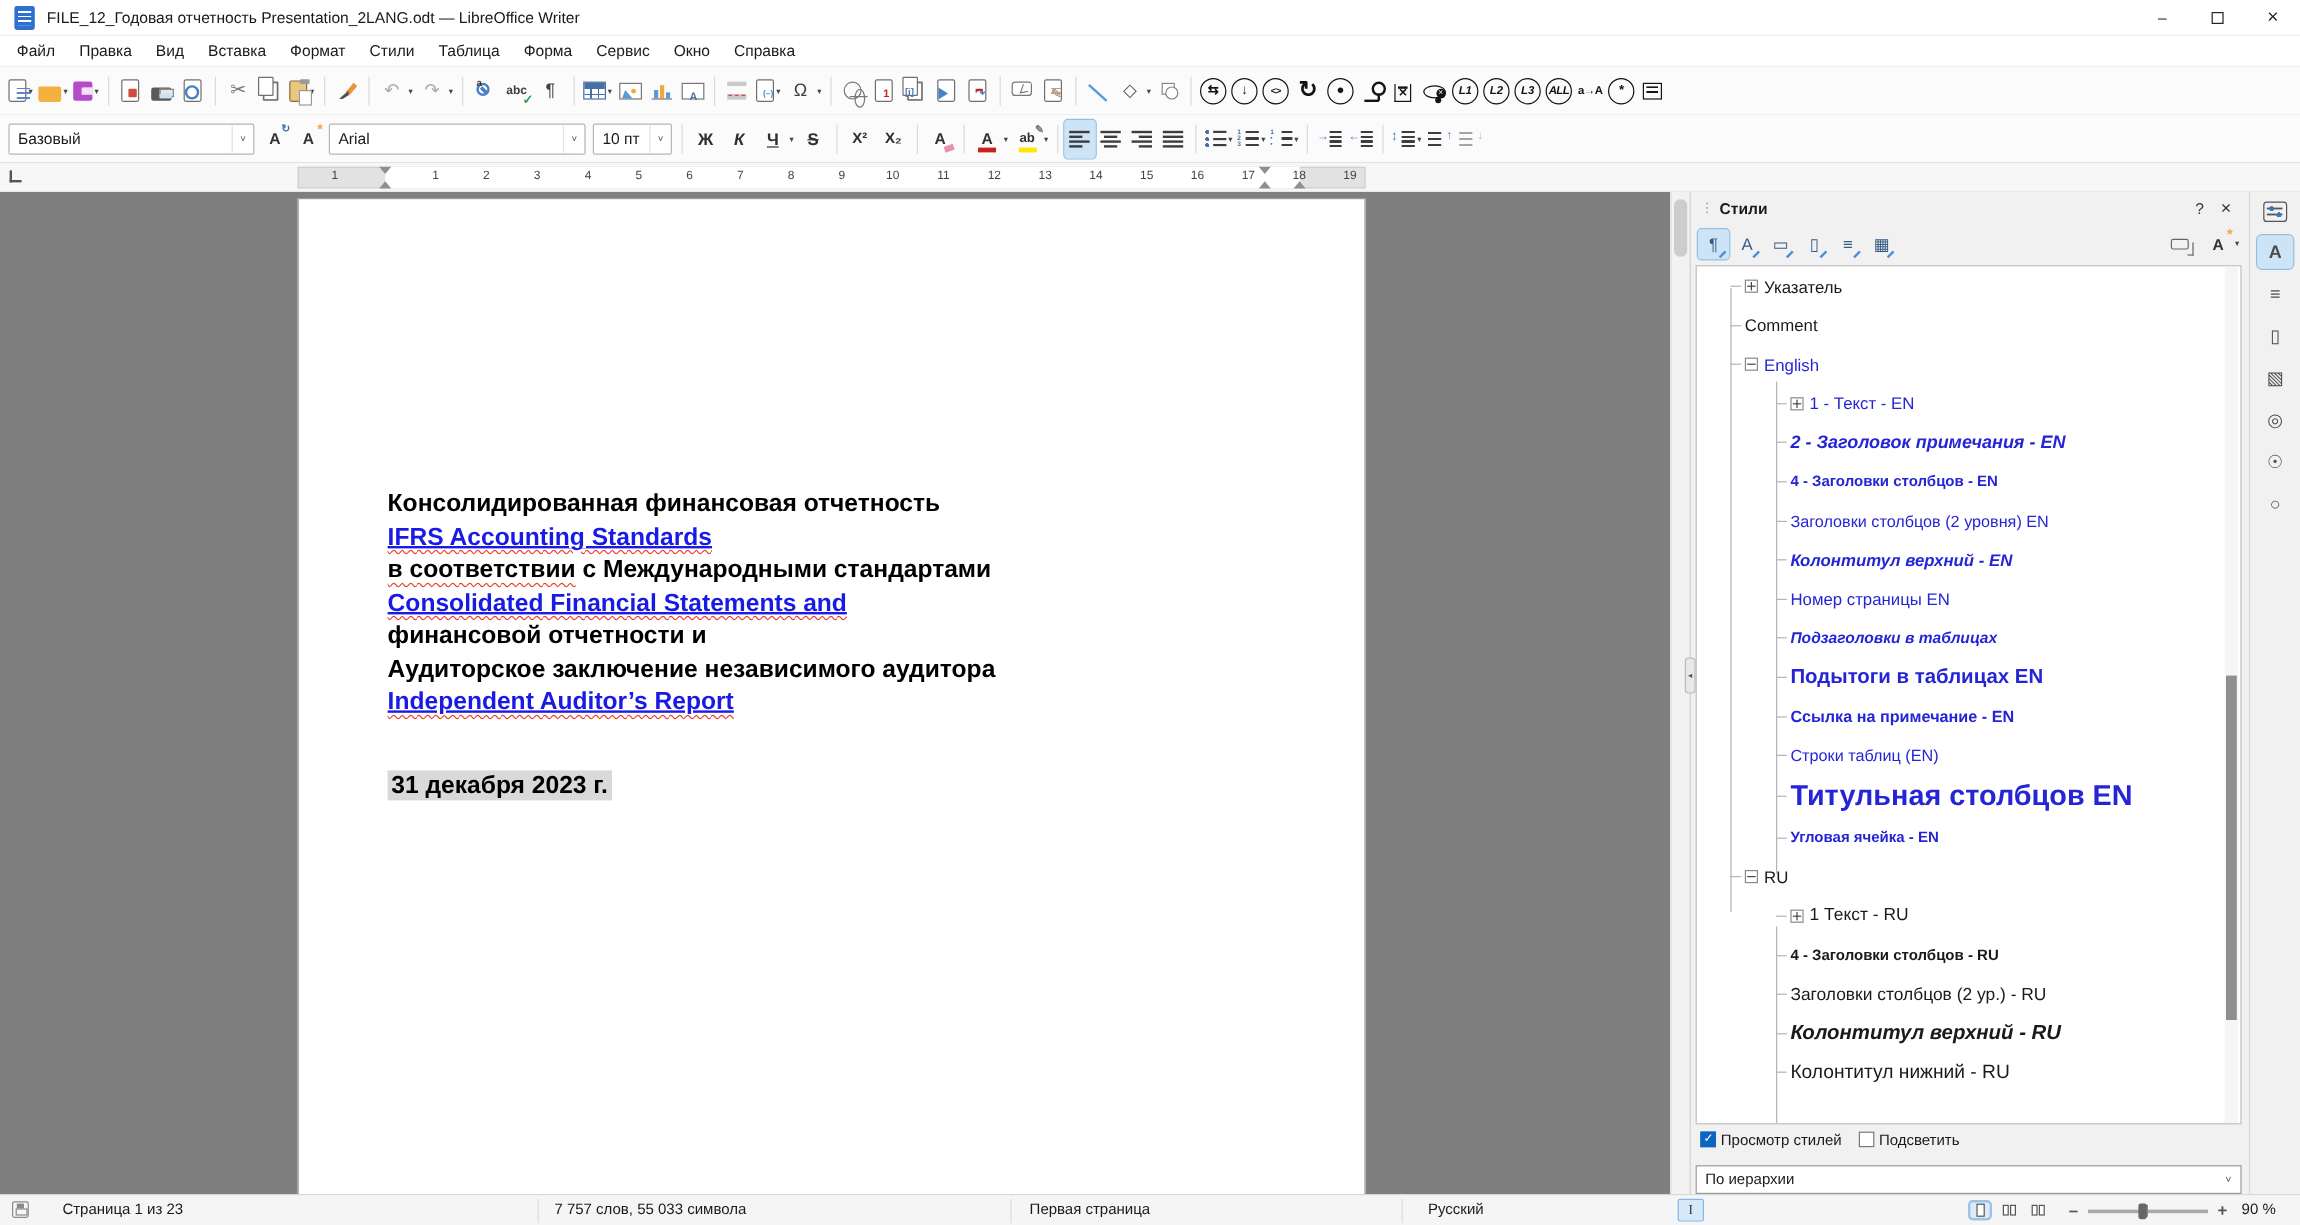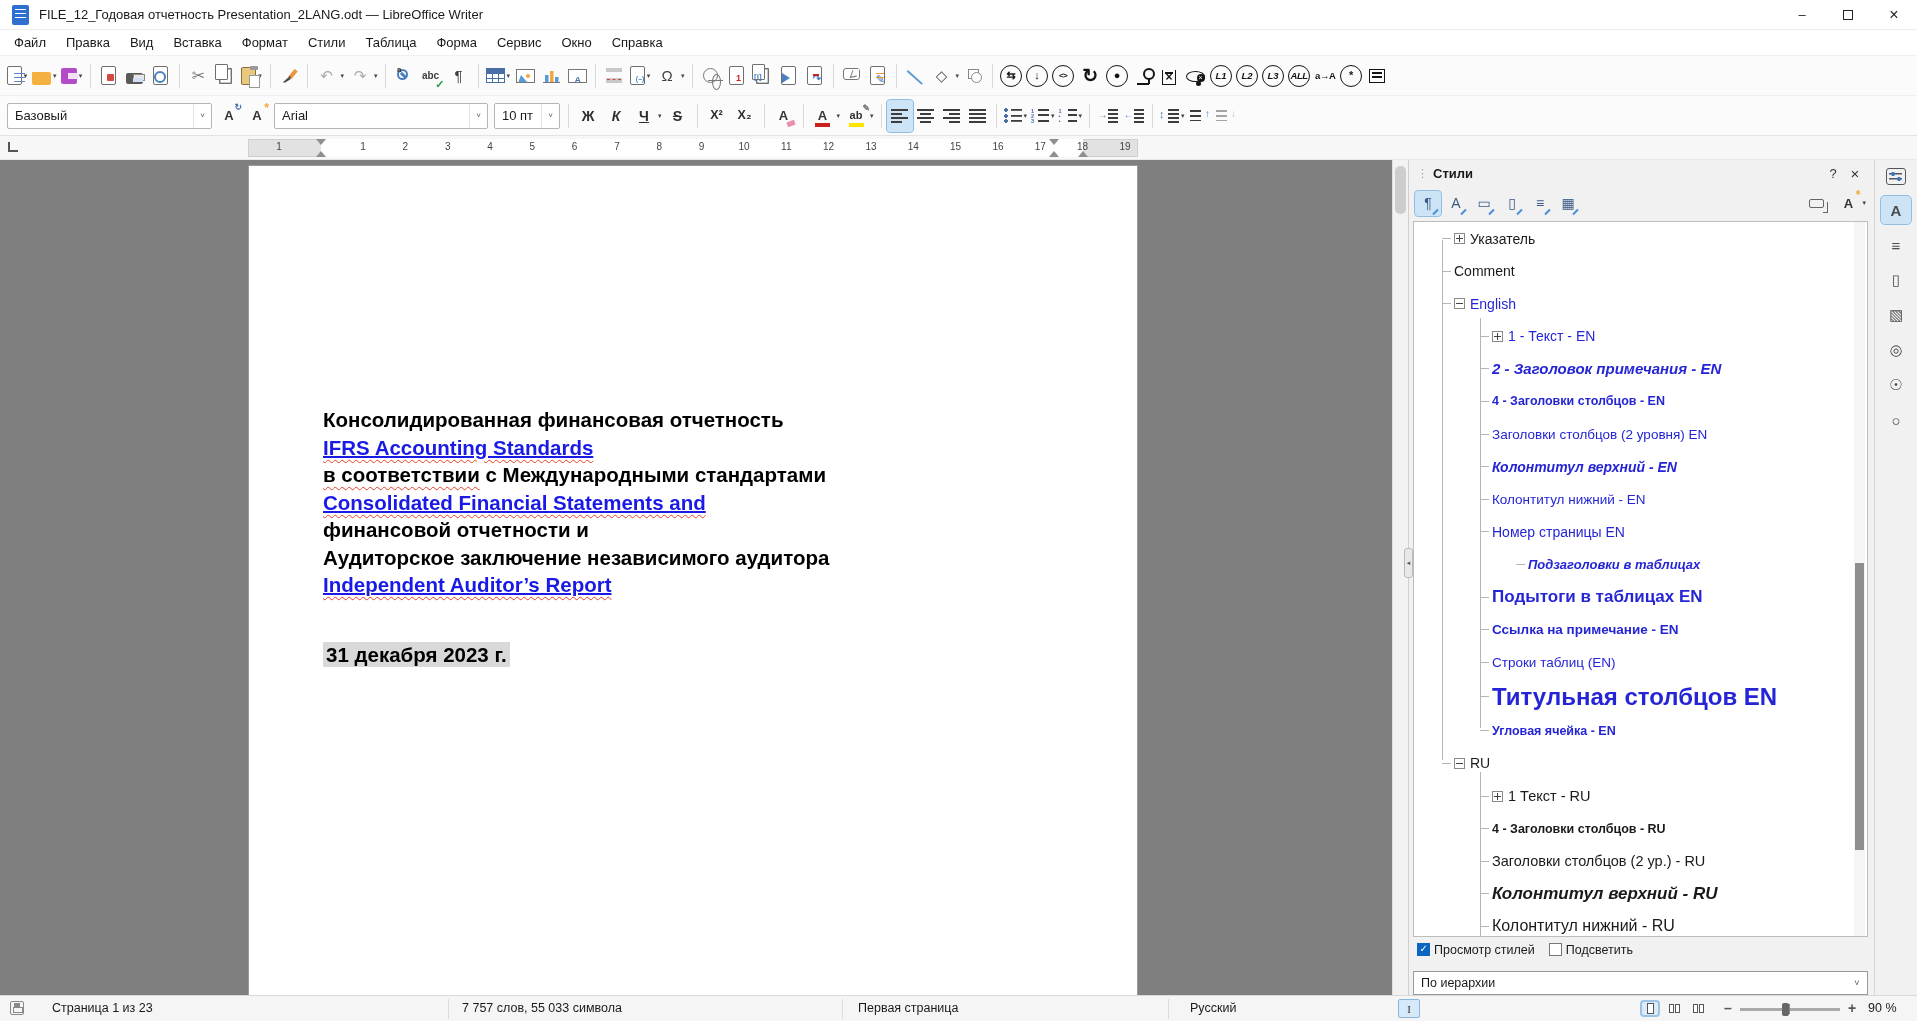--- a/index.html
+++ b/index.html
@@ -638,27 +638,23 @@
           <div class="trow" style="height: 32.6px;">
             <span class="dash" style="margin-left: 66px;"></span>
             <span class="tlabel" style="font-size: 13.5px; color: rgb(37, 37, 214);">Заголовки столбцов (2 уровня) EN</span>
           </div>
           <div class="trow" style="height: 32.6px;">
             <span class="dash" style="margin-left: 66px;"></span>
             <span class="tlabel" style="font-size: 14px; color: rgb(37, 37, 214); font-weight: bold; font-style: italic; text-align: center;">Колонтитул верхний - EN</span>
           </div>
           <div class="trow" style="height: 32.6px;">
             <span class="dash" style="margin-left: 66px;"></span>
-            <span class="tlabel" style="font-size: 13.5px; color: rgb(37, 37, 214);">Колонтитул нижний - EN</span>
-          </div>
-          <div class="trow" style="height: 32.6px;">
-            <span class="dash" style="margin-left: 66px;"></span>
             <span class="tlabel" style="font-size: 14px; color: rgb(37, 37, 214);">Номер страницы EN</span>
           </div>
-          <div class="trow" style="height: 32.6px; margin-left: 36px;">
+          <div class="trow" style="height: 32.6px;">
             <span class="dash" style="margin-left: 66px;"></span>
             <span class="tlabel" style="font-size: 13px; color: rgb(37, 37, 214); font-weight: bold; font-style: italic;">Подзаголовки в таблицах</span>
           </div>
           <div class="trow" style="height: 32.6px;">
             <span class="dash" style="margin-left: 66px;"></span>
             <span class="tlabel" style="font-size: 17px; color: rgb(37, 37, 214); font-weight: bold;">Подытоги в таблицах EN</span>
           </div>
           <div class="trow" style="height: 32.6px;">
             <span class="dash" style="margin-left: 66px;"></span>
             <span class="tlabel" style="font-size: 13.5px; color: rgb(37, 37, 214); font-weight: bold;">Ссылка на примечание - EN</span>

